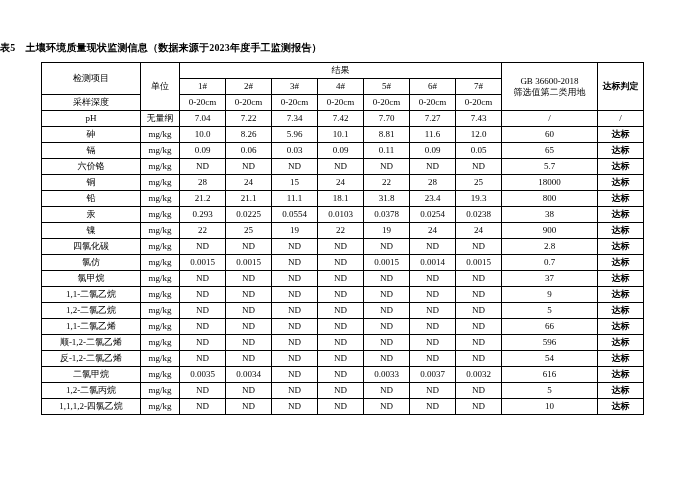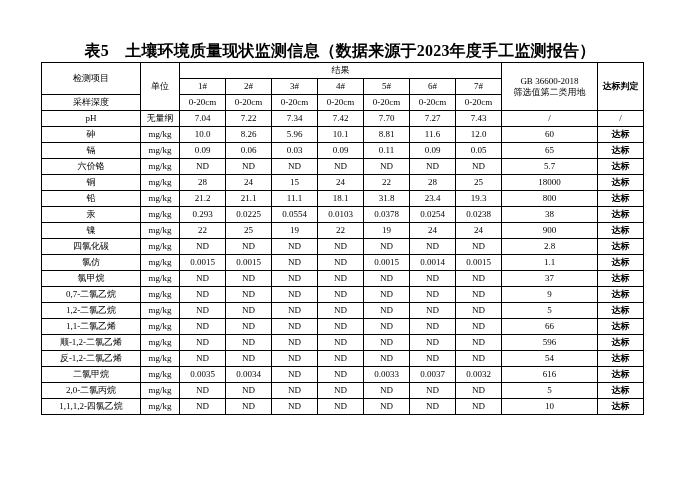--- a/index.html
+++ b/index.html
@@ -10,23 +10,23 @@
     background: #ffffff;
     font-family: "Liberation Serif", "DejaVu Serif", serif;
     color: #000000;
     overflow: hidden;
   }
   .doc-title {
     position: absolute;
     top: 41px;
     left: 0;
     width: 100%;
-    text-align: center;
+    text-align: left;
     font-weight: bold;
-    font-size: 16px;
+    font-size: 10px;
     white-space: pre;
     letter-spacing: 0.2px;
   }
   table.monitor {
     position: absolute;
     top: 62px;
     left: 41px;
     border-collapse: collapse;
     table-layout: fixed;
     border: 1.5px solid #000;
@@ -219,38 +219,38 @@
         <tr>
           <td>氯仿</td>
           <td>mg/kg</td>
           <td>0.0015</td>
           <td>0.0015</td>
           <td>ND</td>
           <td>ND</td>
           <td>0.0015</td>
           <td>0.0014</td>
           <td>0.0015</td>
-          <td>1.1</td>
+          <td>0.7</td>
           <td class="bold">达标</td>
         </tr>
         <tr>
           <td>氯甲烷</td>
           <td>mg/kg</td>
           <td>ND</td>
           <td>ND</td>
           <td>ND</td>
           <td>ND</td>
           <td>ND</td>
           <td>ND</td>
           <td>ND</td>
           <td>37</td>
           <td class="bold">达标</td>
         </tr>
         <tr>
-          <td>0,7-二氯乙烷</td>
+          <td>1,1-二氯乙烷</td>
           <td>mg/kg</td>
           <td>ND</td>
           <td>ND</td>
           <td>ND</td>
           <td>ND</td>
           <td>ND</td>
           <td>ND</td>
           <td>ND</td>
           <td>9</td>
           <td class="bold">达标</td>
@@ -314,21 +314,21 @@
           <td>0.0034</td>
           <td>ND</td>
           <td>ND</td>
           <td>0.0033</td>
           <td>0.0037</td>
           <td>0.0032</td>
           <td>616</td>
           <td class="bold">达标</td>
         </tr>
         <tr>
-          <td>2,0-二氯丙烷</td>
+          <td>1,2-二氯丙烷</td>
           <td>mg/kg</td>
           <td>ND</td>
           <td>ND</td>
           <td>ND</td>
           <td>ND</td>
           <td>ND</td>
           <td>ND</td>
           <td>ND</td>
           <td>5</td>
           <td class="bold">达标</td>

